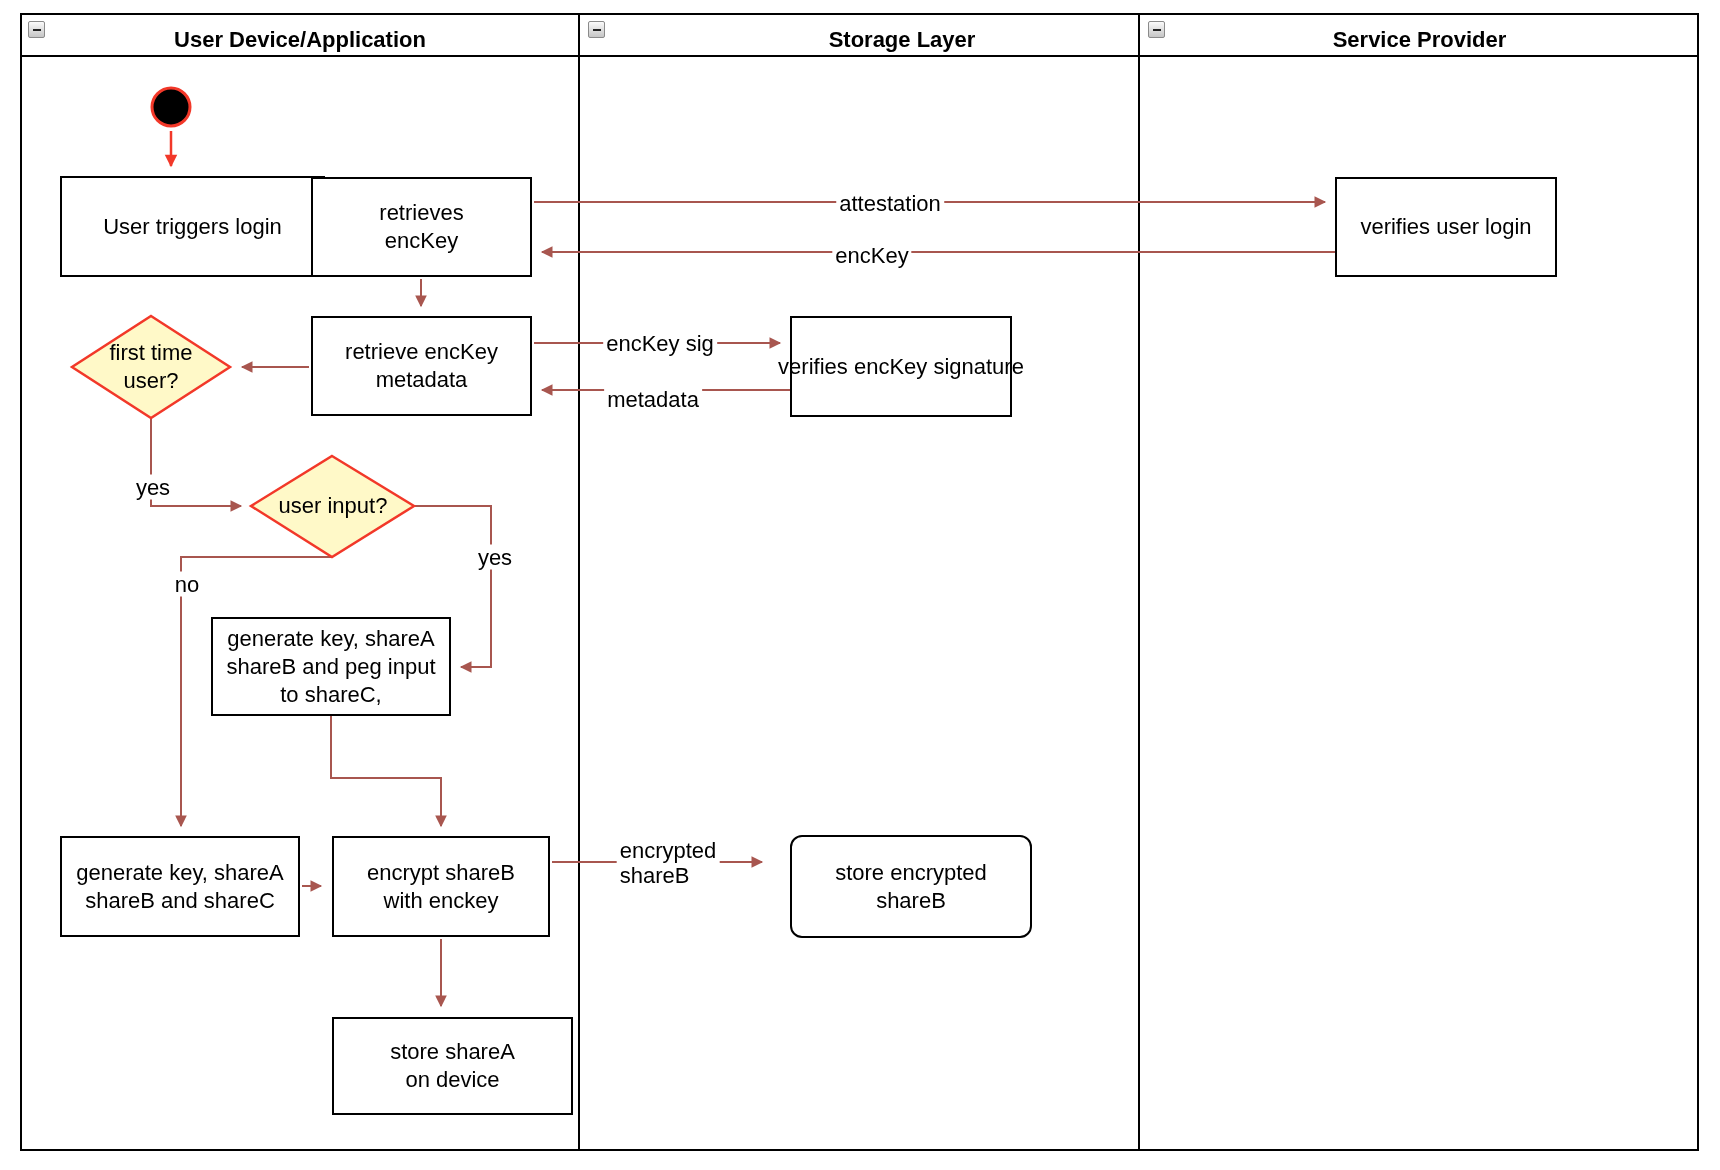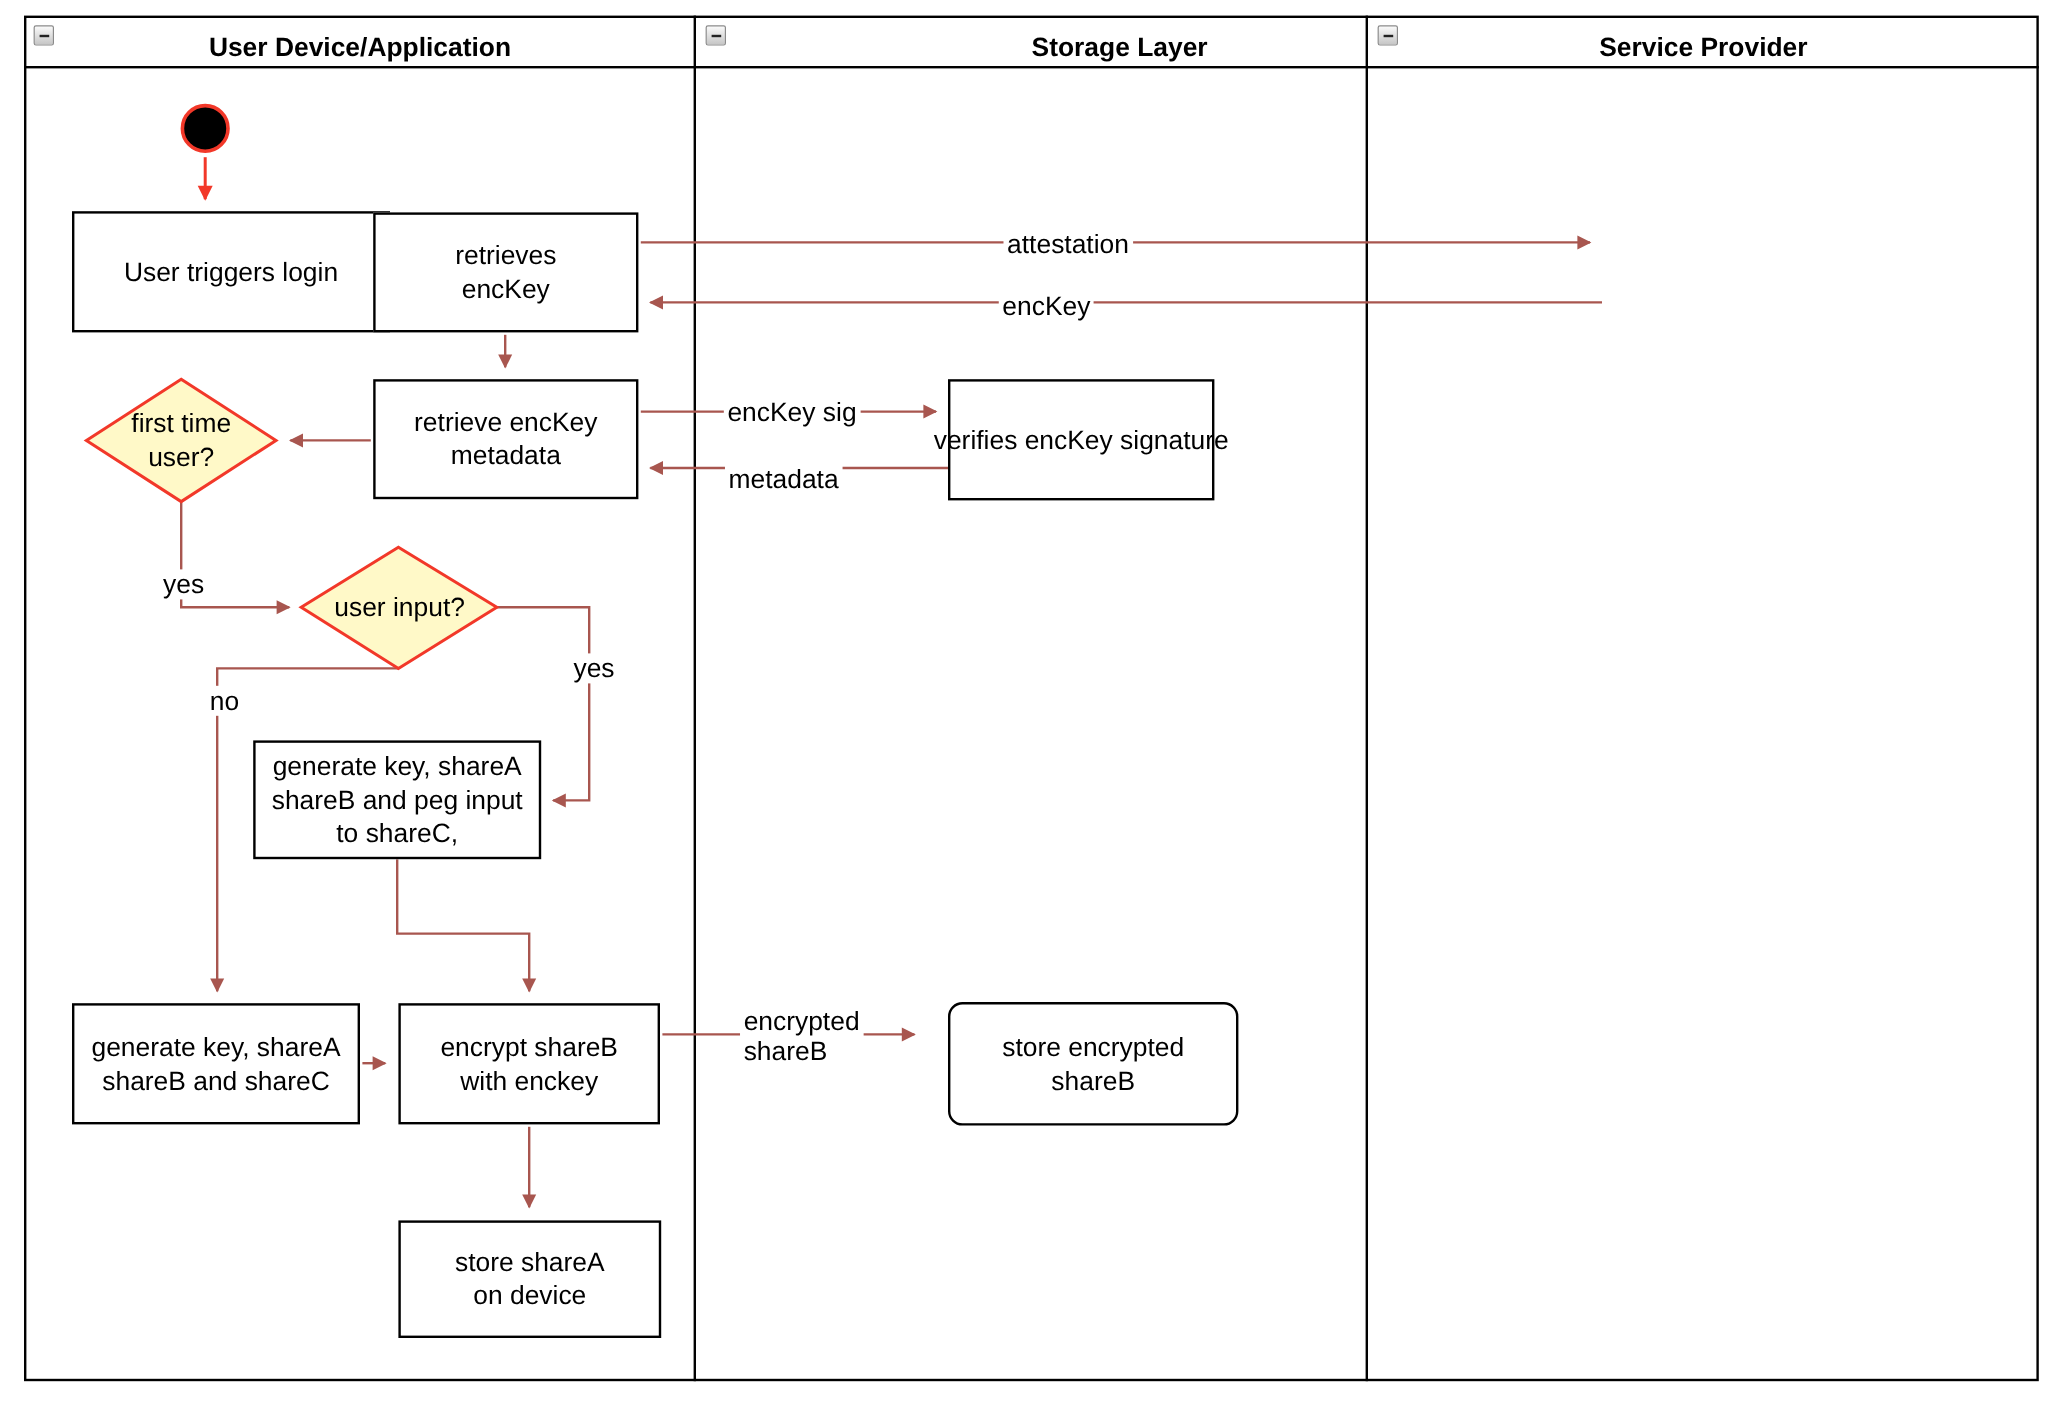--- a/index.html
+++ b/index.html
@@ -14,21 +14,21 @@
     position:relative;width:1720px;height:1170px;background:#ffffff;
     font-family:"Liberation Sans",sans-serif;color:#000000;overflow:hidden;
   }
   
   .struct{position:absolute;z-index:1;}
   .pool-border{left:20px;top:13px;width:1679px;height:1138px;border:2px solid var(--shape-border);box-sizing:border-box;background:transparent;}
   .lane-sep1{left:578px;top:13px;width:2px;height:1138px;background:var(--shape-border);}
   .lane-sep2{left:1138px;top:13px;width:2px;height:1138px;background:var(--shape-border);}
   .header-line{left:20px;top:55px;width:1679px;height:2px;background:var(--shape-border);}
   .lane-title{position:absolute;z-index:5;top:26px;height:28px;line-height:28px;text-align:center;font-weight:bold;font-size:22px;}
-  .lt1{left:20px;width:560px;} .lt2{left:580px;width:644px;padding-left:31px;} .lt3{left:1140px;width:559px;}
+  .lt1{left:20px;width:560px;} .lt2{left:580px;width:644px;} .lt3{left:1140px;width:559px;}
   .collapse{position:absolute;z-index:6;width:15px;height:15px;top:21px;
     background:linear-gradient(#fafafa,#c6c6c6);border:1px solid #8a8a8a;border-radius:2px;
     display:flex;align-items:center;justify-content:center;cursor:pointer;}
   .collapse .minus{width:8px;height:2px;background:#222;}
   .ci1{left:28px;} .ci2{left:588px;} .ci3{left:1148px;}
   
   #wires{position:absolute;left:0;top:0;z-index:2;}
   .edge{stroke:var(--edge-color);stroke-width:2;fill:none;}
   .edge-red{stroke:var(--accent-red);stroke-width:2.5;fill:none;}
   .diamond{fill:var(--diamond-fill);stroke:var(--diamond-border);stroke-width:2.5;}
@@ -99,31 +99,32 @@
 
     <polygon class="diamond" points="151,316 230,367 151,418 72,367"></polygon>
     <polygon class="diamond" points="332,456 414,506 332,557 251,506"></polygon>
   </svg>
 
   <div class="node" style="left:60px;top:176px;width:265px;height:101px;">User triggers login</div>
   <div class="node" style="left:311px;top:177px;width:221px;height:100px;">retrieves
 encKey</div>
   <div class="node" style="left:311px;top:316px;width:221px;height:100px;">retrieve encKey
 metadata</div>
+  <div class="node" style="left:1335px;top:177px;width:222px;height:100px;">verifies user login</div>
   <div class="node nowrap" style="left:790px;top:316px;width:222px;height:101px;">verifies encKey signature</div>
   <div class="node" style="left:211px;top:617px;width:240px;height:99px;">generate key, shareA
 shareB and peg input
 to shareC,</div>
   <div class="node" style="left:60px;top:836px;width:240px;height:101px;">generate key, shareA
 shareB and shareC</div>
   <div class="node" style="left:332px;top:836px;width:218px;height:101px;">encrypt shareB
 with enckey</div>
   <div class="node" style="left:790px;top:835px;width:242px;height:103px;border-radius:12px;">store encrypted
 shareB</div>
-  <div class="node" style="left:332px;top:1017px;width:219px;height:98px;">store shareA
+  <div class="node" style="left:332px;top:1017px;width:241px;height:98px;">store shareA
 on device</div>
 
   <div class="dlabel" style="left:151px;top:367px;">first time
 user?</div>
   <div class="dlabel" style="left:333px;top:506px;text-align:center;">user input?</div>
 
   <div class="elabel" style="left:890px;top:203px;">attestation</div>
   <div class="elabel" style="left:872px;top:255px;">encKey</div>
   <div class="elabel" style="left:660px;top:343px;">encKey sig</div>
   <div class="elabel" style="left:653px;top:399px;">metadata</div>

